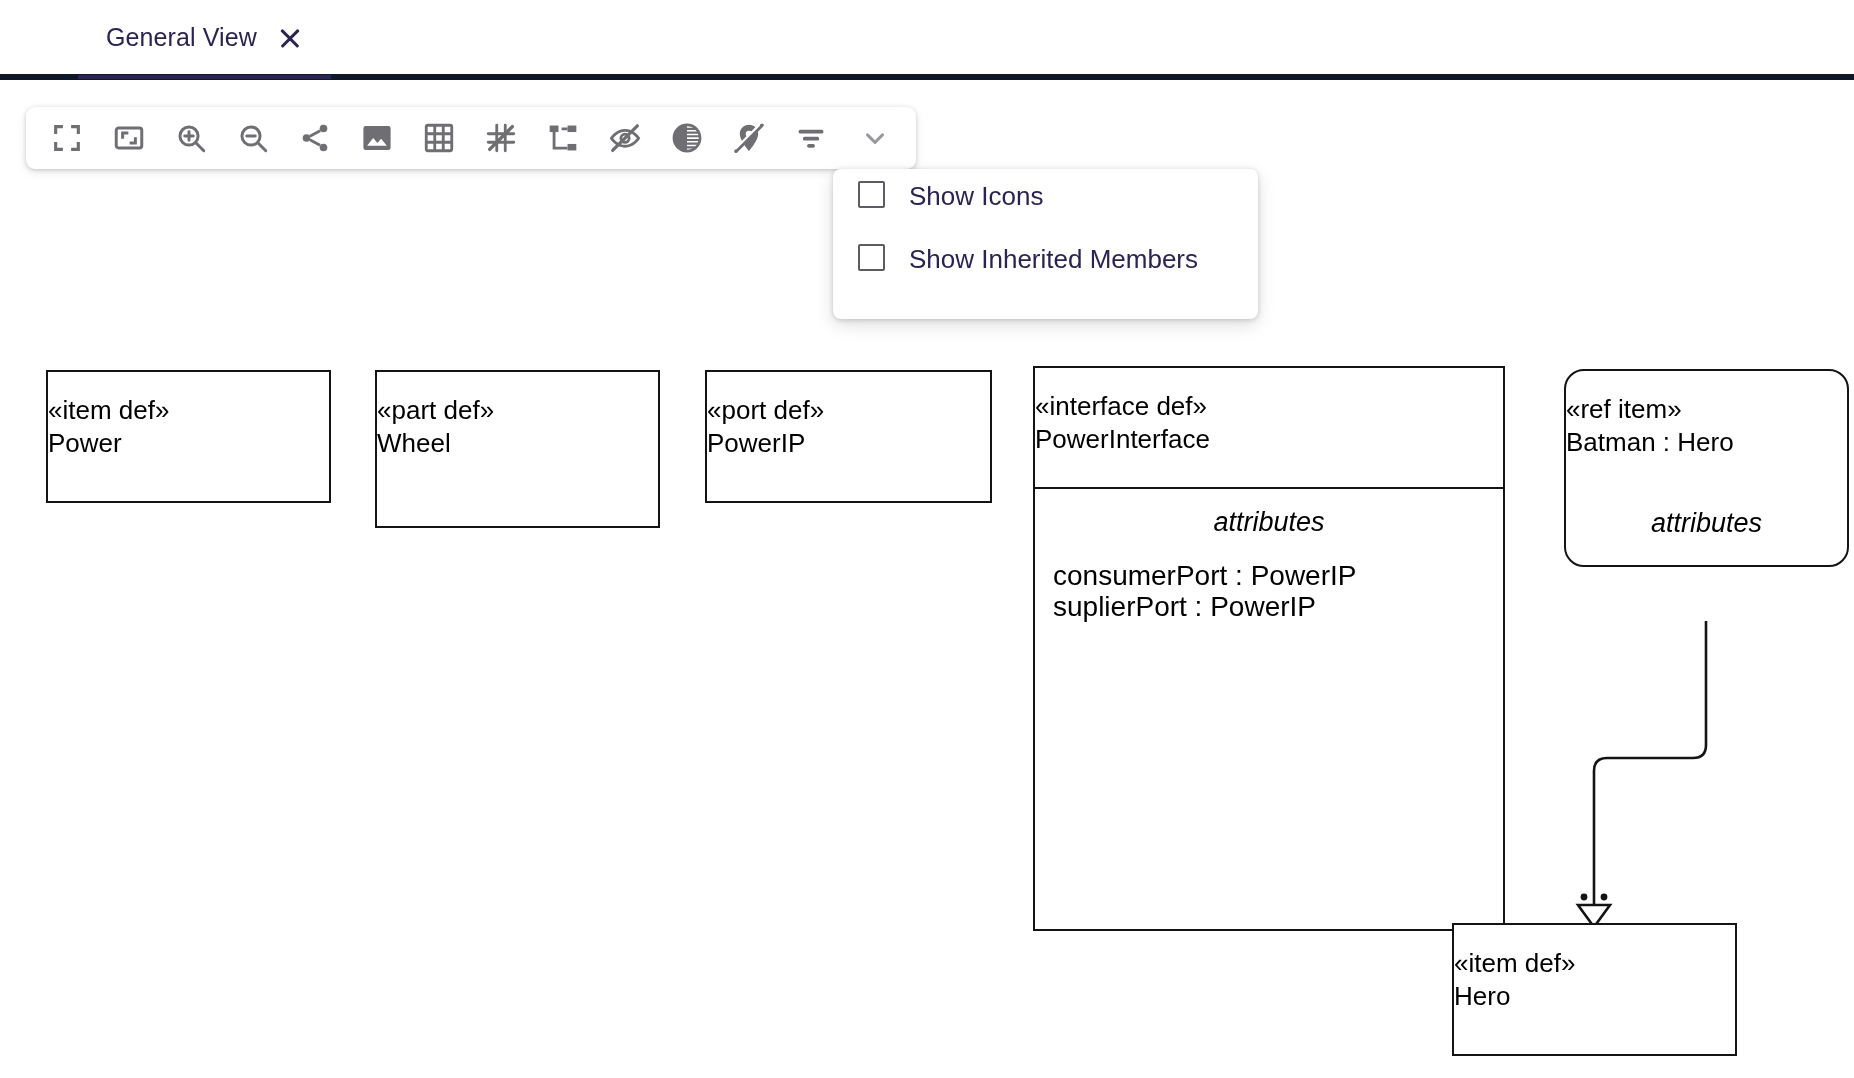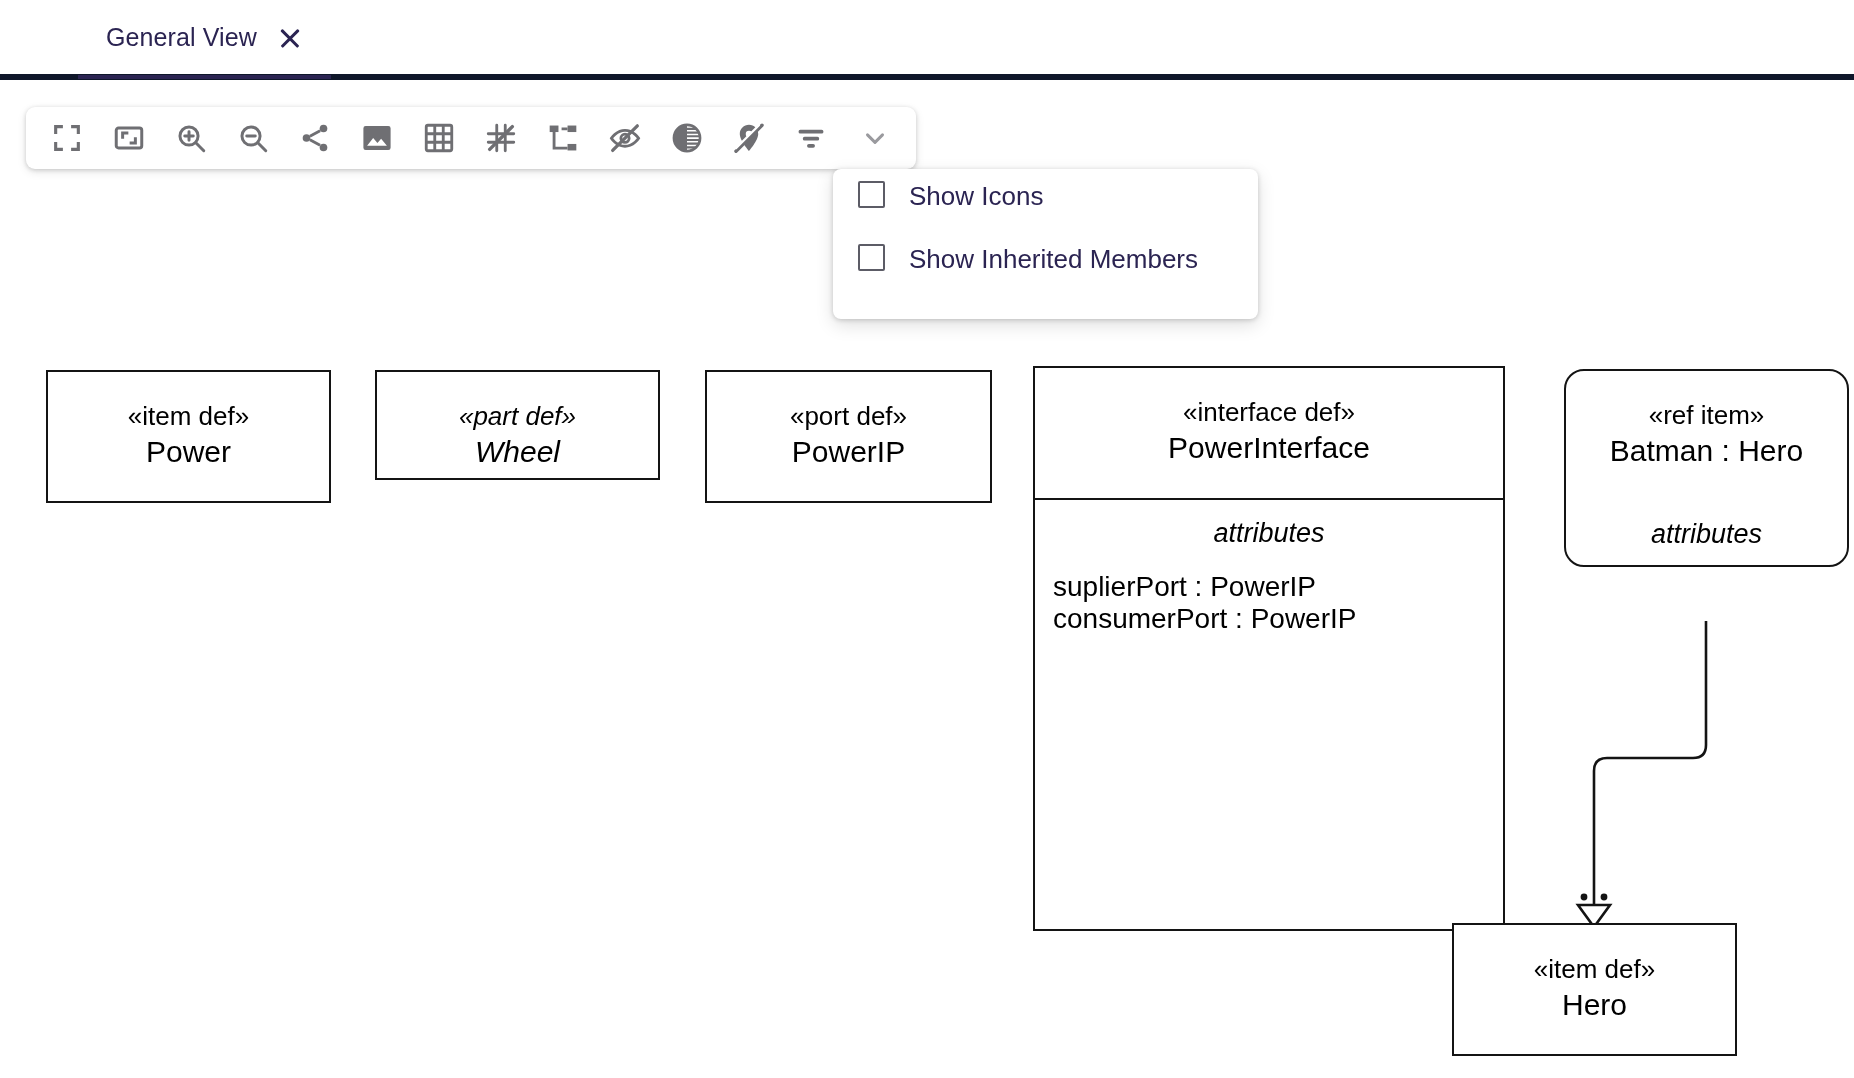--- a/index.html
+++ b/index.html
@@ -89,27 +89,26 @@
 
   .node {
     position: absolute;
     background: #ffffff;
     border: 2.6px solid #141414;
     display: flex; flex-direction: column;
   }
   .node.rounded { border-radius: 20px; overflow: hidden; }
 
   .node-head {
-    text-align: center;
-    padding-top: 28px;
+    padding-top: 22px;
     padding-bottom: 8px;
     line-height: 1.28;
   }
   .stereo { font-size: 26px; color: #000; }
-  .nname  { font-size: 30px; color: #000; }
+  .nname  { font-size: 26px; color: #000; }
 
   .node-divider { height: 2.6px; background: #141414; }
 
   .node-body { padding-top: 18px; }
   .compartment-title {
     text-align: center; font-style: italic; font-size: 27px; color: #000;
     margin-bottom: 22px;
   }
   .attr {
     font-size: 28px; color: #000; padding-left: 18px; line-height: 1.12;
@@ -273,21 +272,21 @@
       <path d="M1578,735 L1610,735 L1594,757 Z" fill="#ffffff" stroke="#141414" stroke-width="2.6" stroke-linejoin="miter"></path>
     </svg>
 
     <div class="node" style="left:46px; top:200px; width:285px; height:133px;">
       <div class="node-head">
         <div class="stereo">«item def»</div>
         <div class="nname">Power</div>
       </div>
     </div>
 
-    <div class="node" style="left:375px; top:200px; width:285px; height:110px;font-style:italic;">
+    <div class="node" style="left:375px; top:200px; width:285px; height:158px;">
       <div class="node-head">
         <div class="stereo">«part def»</div>
         <div class="nname">Wheel</div>
       </div>
     </div>
 
     <div class="node" style="left:705px; top:200px; width:287px; height:133px;">
       <div class="node-head">
         <div class="stereo">«port def»</div>
         <div class="nname">PowerIP</div>
@@ -295,22 +294,22 @@
     </div>
 
     <div class="node" style="left:1033px; top:196px; width:472px; height:565px;">
       <div class="node-head">
         <div class="stereo">«interface def»</div>
         <div class="nname">PowerInterface</div>
       </div>
       <div class="node-divider" style="margin-top:22px;"></div>
       <div class="node-body">
         <div class="compartment-title">attributes</div>
+        <div class="attr">consumerPort : PowerIP</div>
         <div class="attr">suplierPort : PowerIP</div>
-        <div class="attr">consumerPort : PowerIP</div>
       </div>
     </div>
 
     <div class="node rounded" style="left:1564px; top:199px; width:285px; height:198px;">
       <div class="node-head">
         <div class="stereo">«ref item»</div>
         <div class="nname">Batman : Hero</div>
       </div>
       <div class="node-divider" style="margin-top:22px;"></div>
       <div class="node-body">

